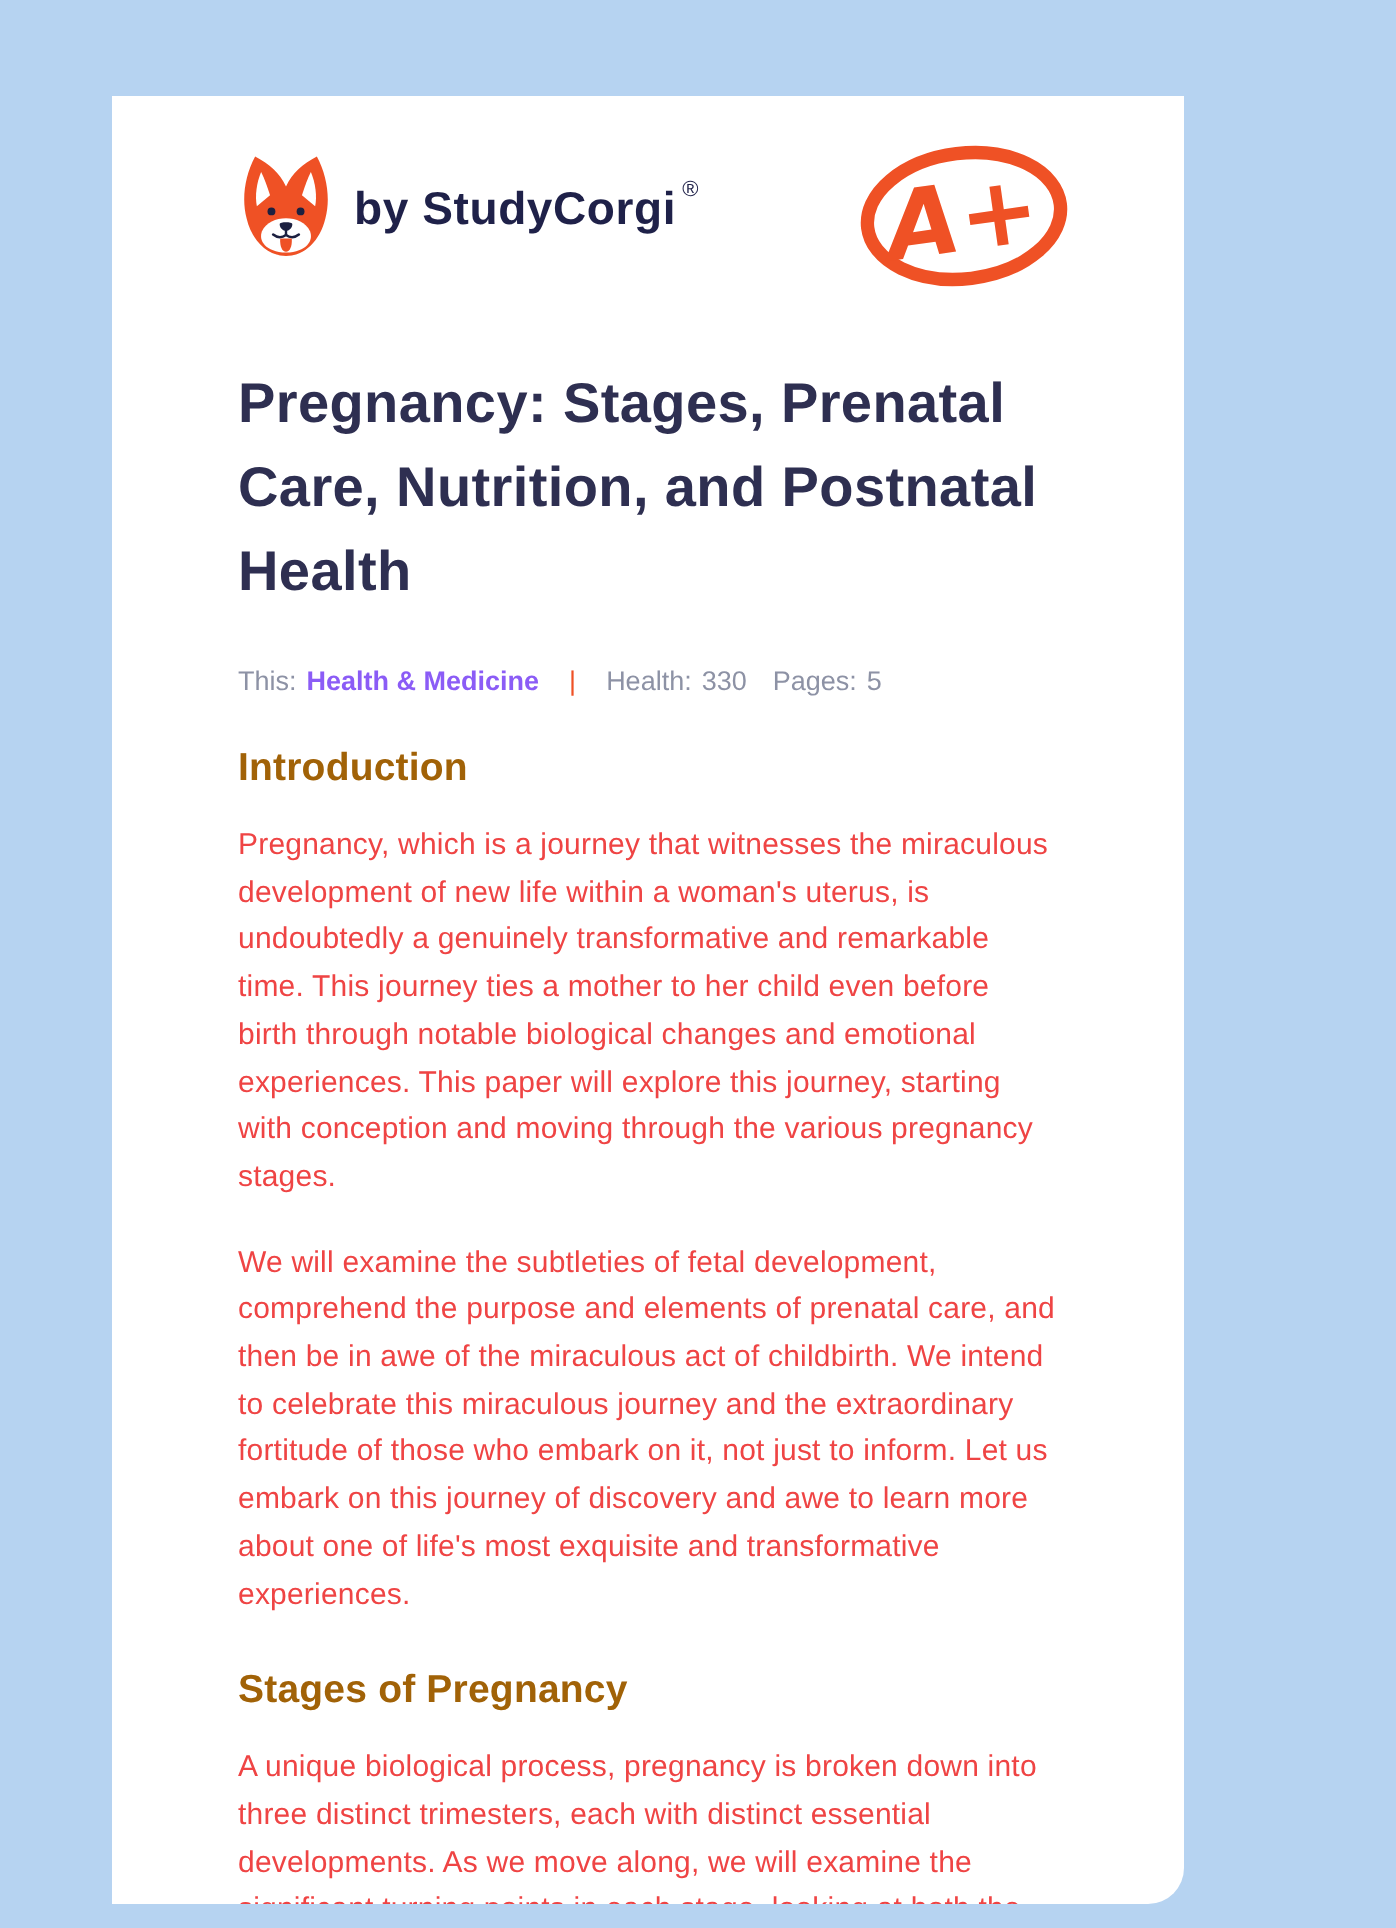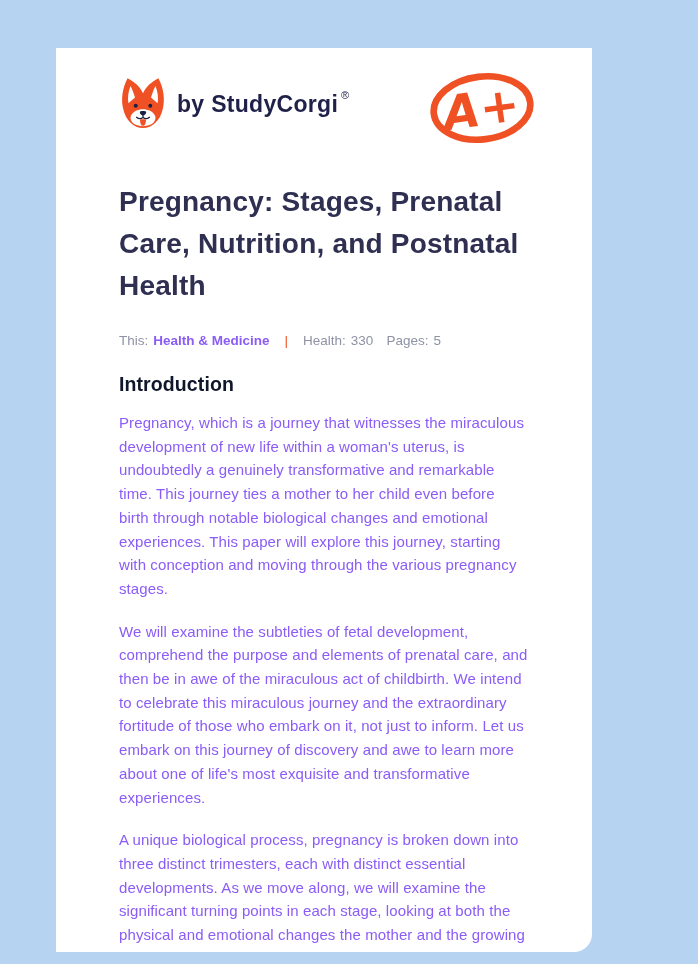--- a/index.html
+++ b/index.html
@@ -93,28 +93,28 @@
     margin-left: 5px;
   }
   .meta-pages-label {
     margin-left: 13px;
     margin-top: 16px;
   }
   h2.section-heading {
     margin: 25px 0 15px 0;
     font-size: 19.5px;
     font-weight: 700;
-    color: #0f172a;
+    color: #a16207;
     letter-spacing: 0.1px;
   }
   p.body-par {
     margin: 0 0 19px 0;
     font-size: 15px;
     line-height: 23.7px;
-    color: #8b5cf6;
+    color: #ef4444;
     letter-spacing: 0.1px;
     max-width: 503px;
   }
 </style>
 </head>
 <body>
 
 <div class="card">
 
   <header class="header">
@@ -150,15 +150,16 @@
     <span>Health:</span>
     <span class="meta-value">330</span>
     <span class="meta-pages-label">Pages:</span>
     <span class="meta-value">5</span>
   </div>
 
   <h2 class="section-heading">Introduction</h2>
   <p class="body-par">Pregnancy, which is a journey that witnesses the miraculous development of new life within a woman's uterus, is undoubtedly a genuinely transformative and remarkable time. This journey ties a mother to her child even before birth through notable biological changes and emotional experiences. This paper will explore this journey, starting with conception and moving through the various pregnancy stages.</p>
   <p class="body-par">We will examine the subtleties of fetal development, comprehend the purpose and elements of prenatal care, and then be in awe of the miraculous act of childbirth. We intend to celebrate this miraculous journey and the extraordinary fortitude of those who embark on it, not just to inform. Let us embark on this journey of discovery and awe to learn more about one of life's most exquisite and transformative experiences.</p>
 
+  <h2 class="section-heading">Stages of Pregnancy</h2>
   <p class="body-par">A unique biological process, pregnancy is broken down into three distinct trimesters, each with distinct essential developments. As we move along, we will examine the significant turning points in each stage, looking at both the physical and emotional changes the mother and the growing child go through. Knowing these phases provides us with a thorough understanding of this fascinating process from conception to birth, highlighting the tenacity and power of the human body (Department of Health &amp; Human Services). Additionally, it offers critical</p>
 
 </div>
 
 </body></html>

